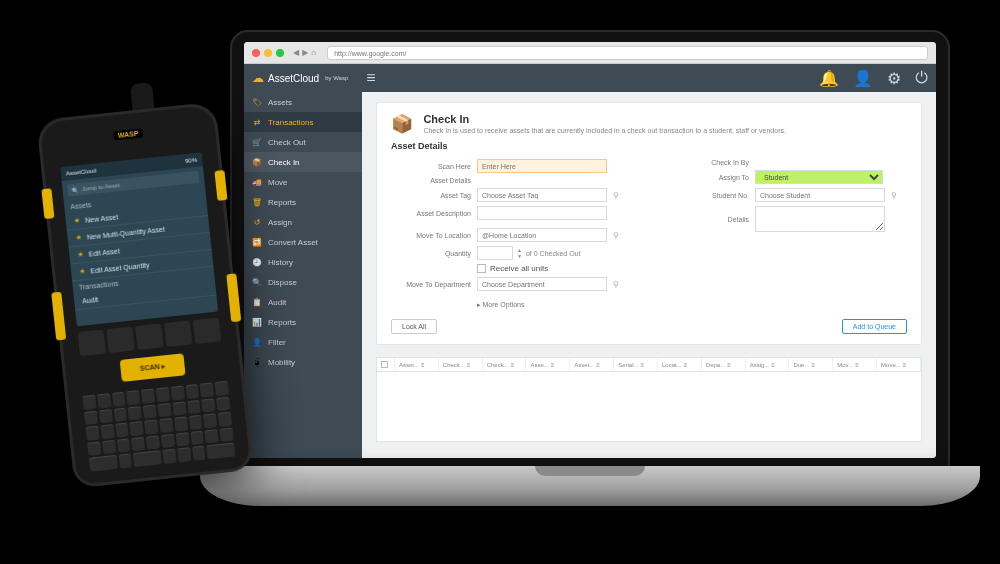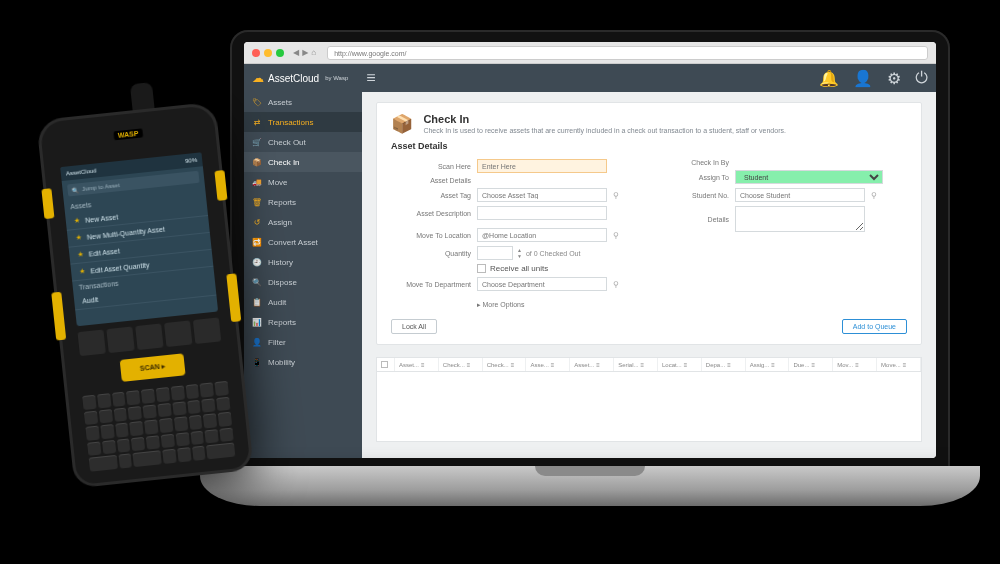--- a/index.html
+++ b/index.html
@@ -112,32 +112,32 @@
   .sb-icon{width:10px;height:10px;display:inline-flex;align-items:center;justify-content:center;color:#f8b020}
 
   .content{ flex:1; background:#eef0f1; font-size:8px; color:#555; overflow:auto; padding:10px 14px; }
   .panel{ background:#fff; border:1px solid #e1e4e6; border-radius:2px; padding:10px 14px; }
   .page-title-row{display:flex;align-items:flex-start;gap:10px;margin-bottom:6px}
   .page-icon{font-size:18px}
   h1{font-size:11px;color:#333;margin-bottom:2px}
   .subtitle{font-size:7px;color:#808890}
   h2{font-size:9px;color:#333;margin:6px 0 8px}
 
-  .form-grid{display:flex;gap:28px}
+  .form-grid{display:flex;gap:48px}
   .form-col{display:flex;flex-direction:column;gap:4px}
   .frow{display:flex;align-items:center;gap:6px}
   .flabel{width:80px;text-align:right;color:#777;font-size:7px}
   .finput{
     width:130px;height:14px;border:1px solid #d5dadd;font-size:7px;
     padding:0 4px;color:#999;background:#fff;
   }
   .finput.scan{background:#fff3e0;border-color:#f5c98b;color:#c08b2a}
   .fsel{
-    width:148px;height:14px;border:1px solid #d5dadd;font-size:7px;
-    background:#86efac;color:#444;padding:0 4px;
+    width:128px;height:14px;border:1px solid #d5dadd;font-size:7px;
+    background:#bef264;color:#444;padding:0 4px;
   }
   .ftext{width:130px;height:26px;border:1px solid #d5dadd;font-size:7px;background:#fff}
   .qty-row{display:flex;align-items:center;gap:4px}
   .qty{width:36px;height:14px;border:1px solid #d5dadd;text-align:right;padding-right:3px}
   .stepper{display:flex;flex-direction:column;font-size:5px;color:#888}
   .cb-row{display:flex;align-items:center;gap:4px;margin-left:86px}
   .cb{width:9px;height:9px;border:1px solid #bbb}
   .more{margin:6px 0 0 86px;color:#777;font-size:7px;cursor:pointer}
   .btn-row{display:flex;justify-content:space-between;margin-top:10px}
   .btn{

